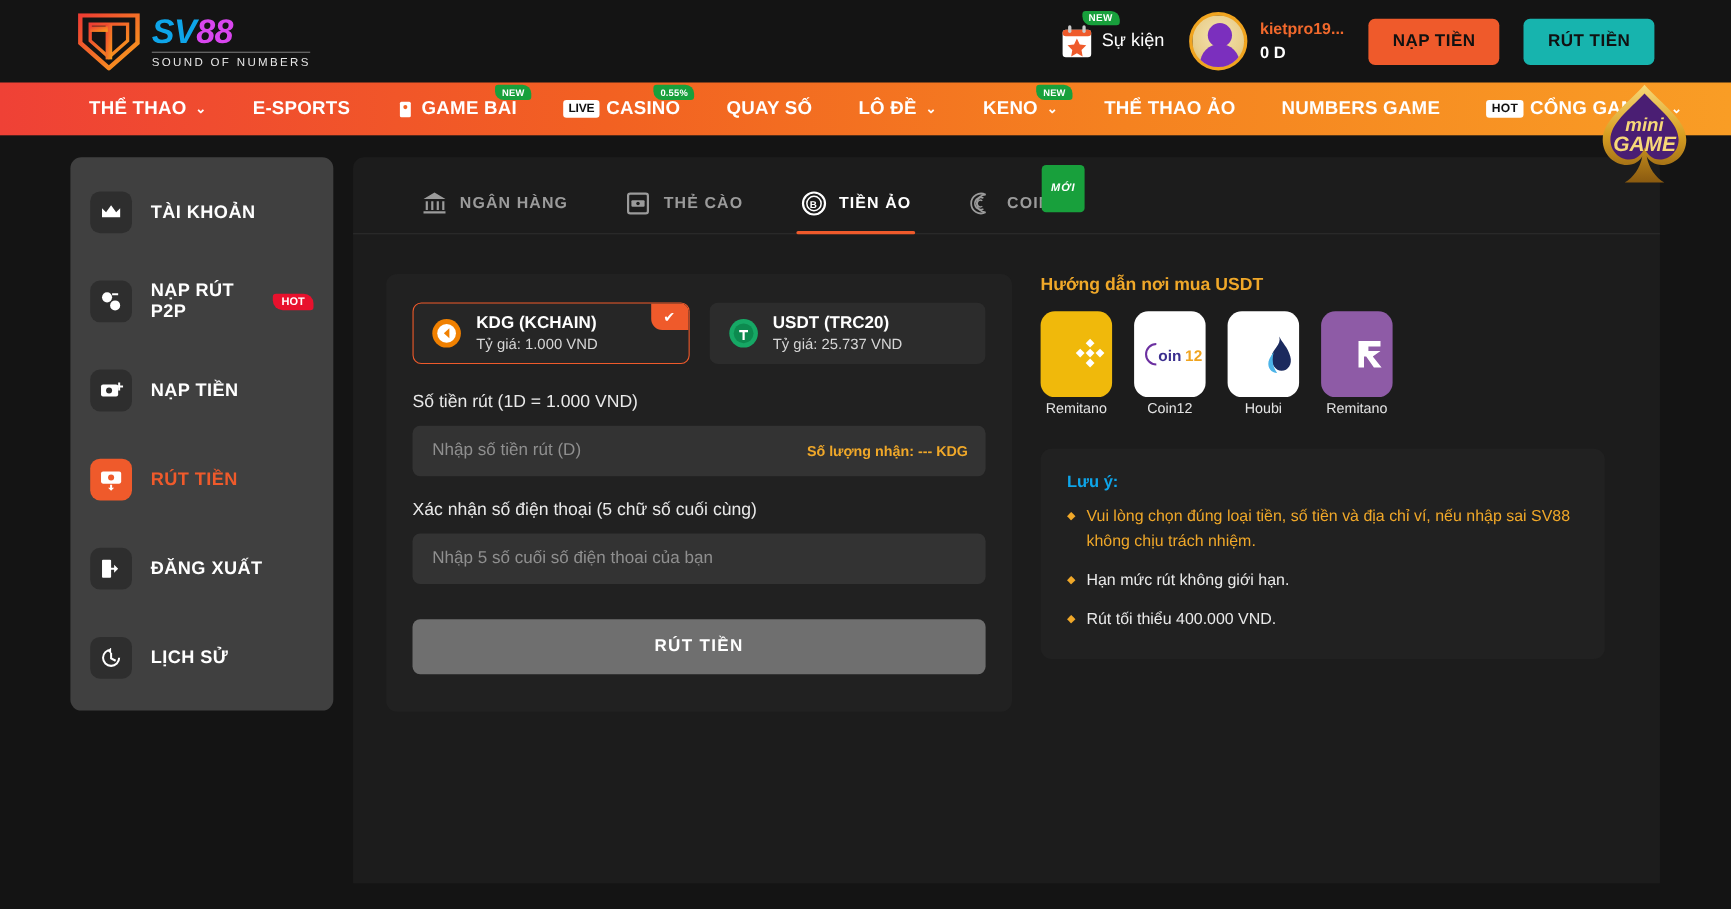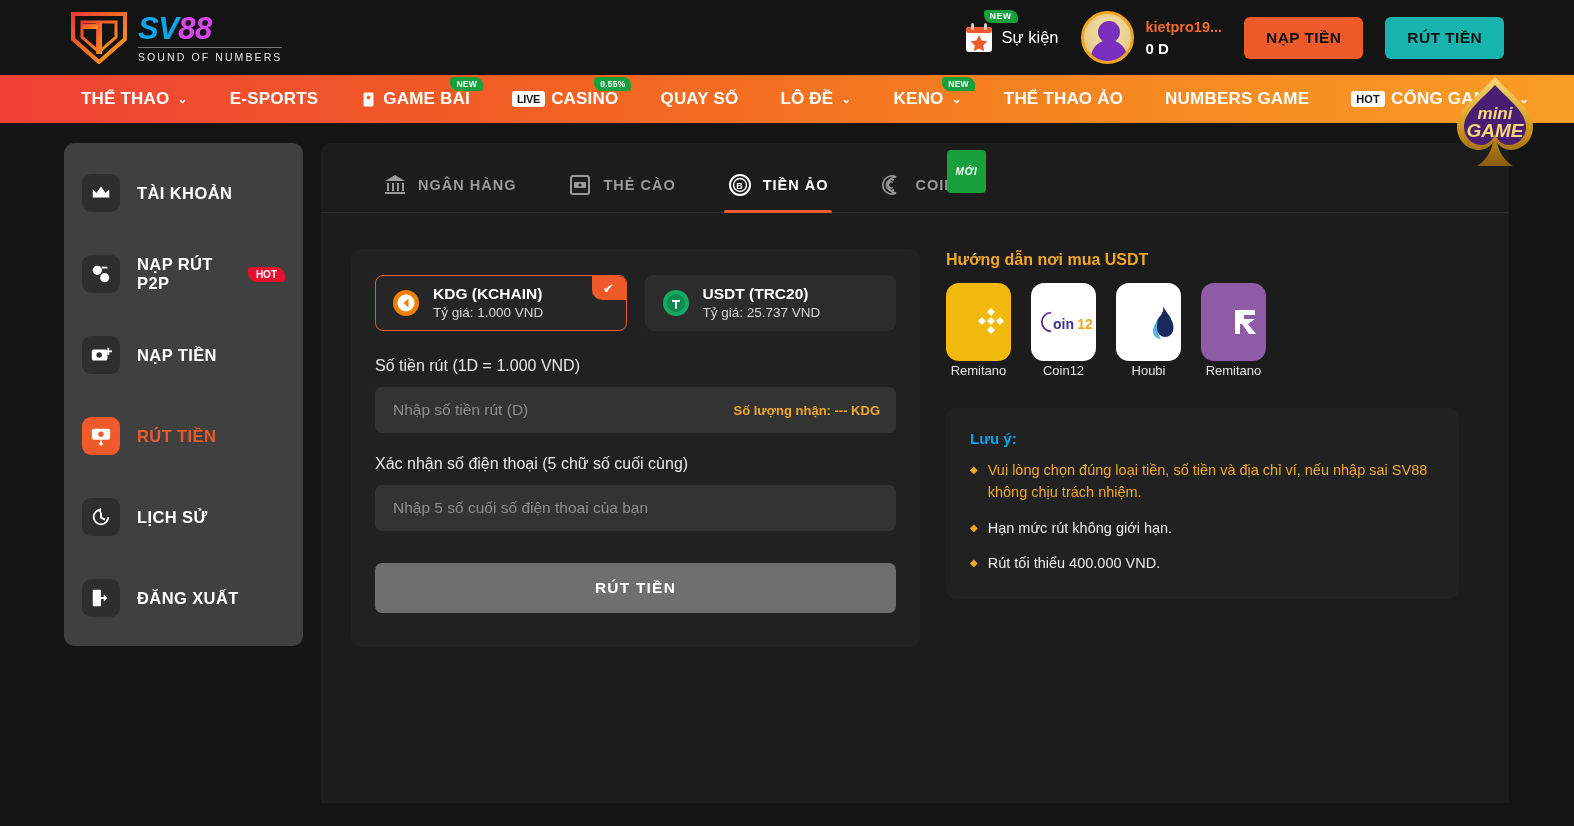--- a/index.html
+++ b/index.html
@@ -357,34 +357,34 @@
               <rect x="2" y="4" width="20" height="12" rx="2"></rect>
               <circle cx="12" cy="10" r="3" fill="#ef5a2b"></circle>
               <path d="M11 17h2v3h2l-3 3-3-3h2z"></path>
             </svg>
           </span>
           <span class="side-label">RÚT TIỀN</span>
         </div>
         <div class="side-item">
           <span class="side-ico">
             <svg viewBox="0 0 24 24" width="22" height="22" fill="#ffffff">
+              <rect x="3" y="3" width="9" height="18" rx="1"></rect>
+              <path d="M15 8l4 4-4 4v-3h-4v-2h4z"></path>
+            </svg>
+          </span>
+          <span class="side-label">ĐĂNG XUẤT</span>
+        </div>
+        <div class="side-item">
+          <span class="side-ico">
+            <svg viewBox="0 0 24 24" width="22" height="22" fill="#ffffff">
               <path d="M12 3a9 9 0 109 9h-2a7 7 0 11-7-7V2l-4 3 4 3V3z"></path>
               <path d="M11 7h2v5l4 2-1 1.8-5-2.5z"></path>
             </svg>
           </span>
           <span class="side-label">LỊCH SỬ</span>
-        </div>
-        <div class="side-item">
-          <span class="side-ico">
-            <svg viewBox="0 0 24 24" width="22" height="22" fill="#ffffff">
-              <rect x="3" y="3" width="9" height="18" rx="1"></rect>
-              <path d="M15 8l4 4-4 4v-3h-4v-2h4z"></path>
-            </svg>
-          </span>
-          <span class="side-label">ĐĂNG XUẤT</span>
         </div>
       </div>
 
     <div class="content">
       <div class="tabs" id="tabs-root">
           <div class="tab">
             <span style="display:inline-flex">
               <svg viewBox="0 0 24 24" width="24" height="24" fill="#9b9b9b">
                 <path d="M12 2L2 8h20zM4 10h2v8H4zm5 0h2v8H9zm5 0h2v8h-2zm5 0h2v8h-2zM2 19h20v2H2z"></path>
               </svg>

